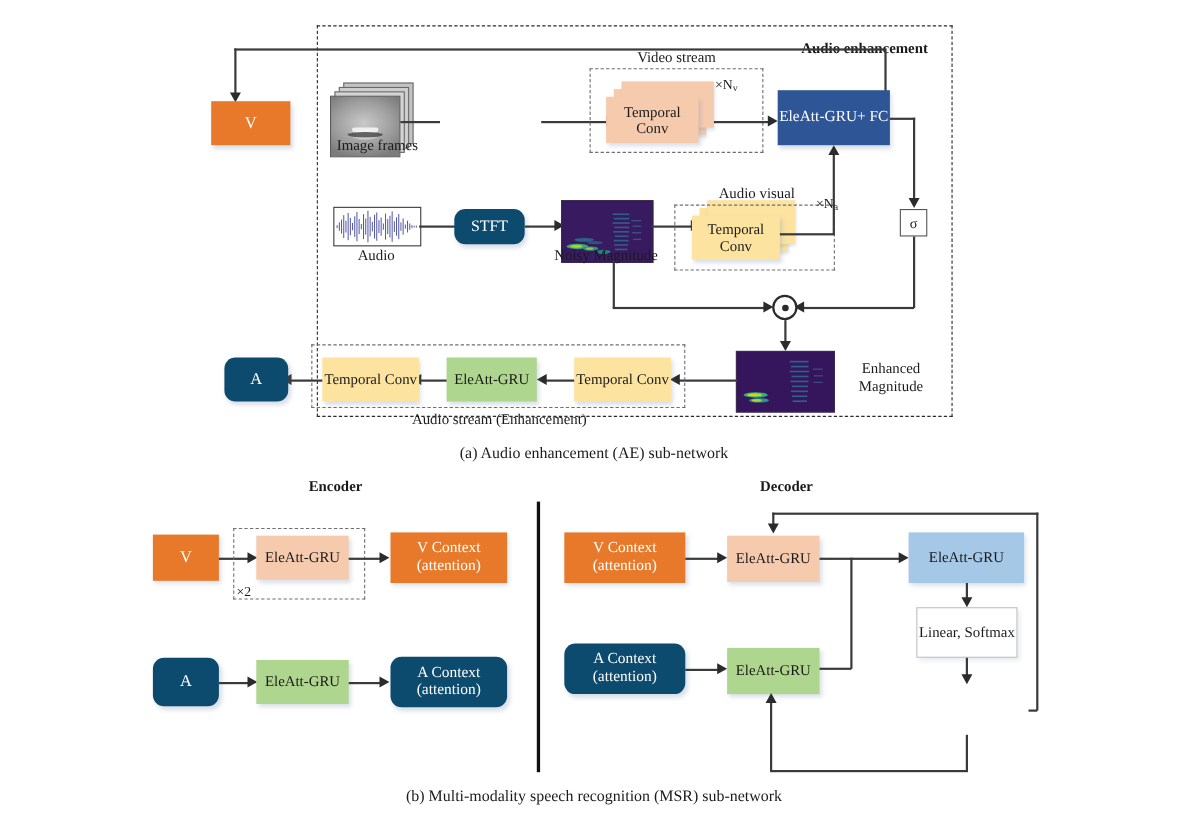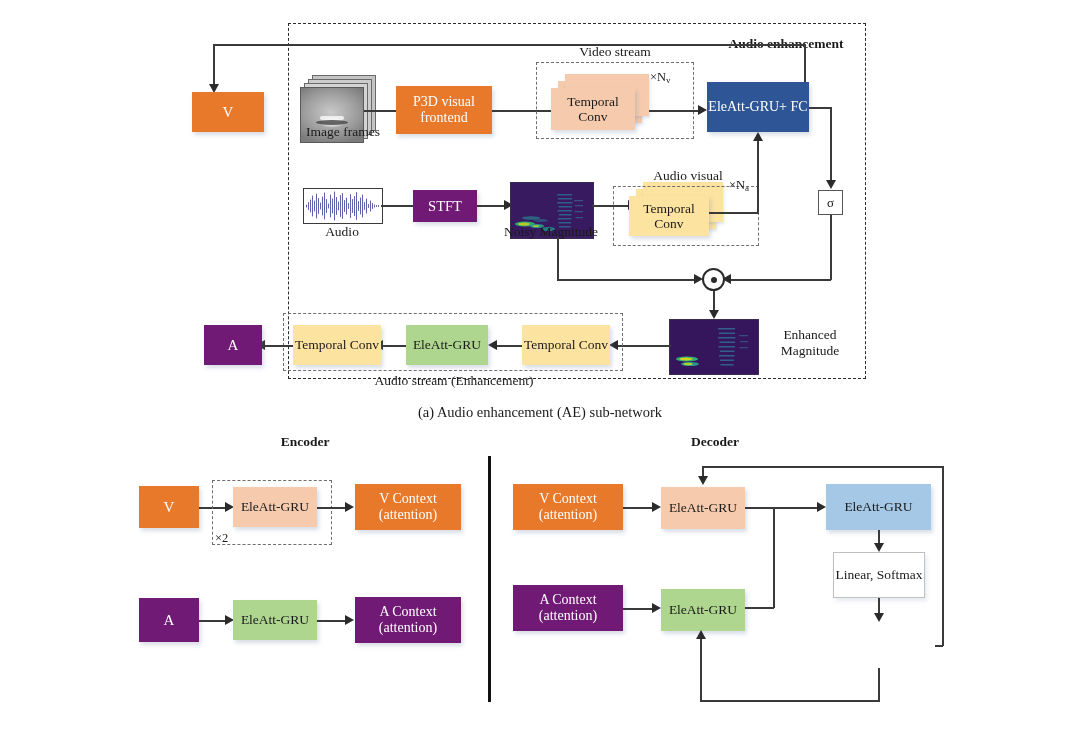--- a/index.html
+++ b/index.html
@@ -14,21 +14,21 @@
     display:flex;align-items:center;justify-content:center;
     text-align:center;line-height:1.12;
     font-family:"Liberation Serif",serif;
     box-shadow:2px 3px 4px rgba(120,140,170,0.28);
   }
   .node span{display:block;}
 
   
   .fill-orange     {background:#E8792B;color:#ffffff;}
   .fill-orange-lt  {background:#F6CBAD;color:#1a1a1a;}
-  .fill-green      {background:#701a75;color:#ffffff;}
+  .fill-green      {background:#0c4a6e;color:#ffffff;border-radius:10px;}
   .fill-green-lt   {background:#AFD68E;color:#1a1a1a;}
   .fill-yellow     {background:#FCE3A0;color:#1a1a1a;}
   .fill-blue-dk    {background:#2E5596;color:#ffffff;}
   .fill-blue-lt    {background:#A5C8E6;color:#1a1a1a;}
   .fill-white      {background:#ffffff;color:#1a1a1a;border:1px solid #bfbfbf;}
   .fill-grey-lt    {background:#F2F2F2;color:#1a1a1a;border:1px solid #d5d5d5;}
   .no-shadow{box-shadow:none;}
 
   
   .stack::before,.stack::after{
@@ -125,23 +125,20 @@
     <div class="sheet" style="left:4px;top:8px;width:62px;height:54px;background:#d4d4d4;"></div>
     <div class="mouth" style="left:0px;top:12px;width:62px;height:54px;">
       <div class="teeth"></div>
       <div class="lipline"></div>
     </div>
   </div>
   <div class="lbl" style="left:286px;top:124px;width:114px;font-size:13.5px;">Image frames</div>
 
   <div class="ln h" style="left:364px;top:110px;width:36px;"></div>
 
-  <div class="node fill-orange" style="left:396px;top:86px;width:96px;height:48px;font-size:14px;">
-    <span>P3D visual frontend</span>
-  </div>
 
   <div class="ln h" style="left:492px;top:110px;width:61px;"></div>
   <div class="ah r" style="left:551px;top:105px;"></div>
 
   <div class="dash" style="left:536px;top:62px;width:158px;height:77px;"></div>
   <div class="lbl" style="left:552px;top:44px;width:126px;font-size:13.5px;">Video stream</div>
   <div class="lbl" style="left:650px;top:70px;width:46px;font-size:12.5px;text-align:left;">
     <span>×N</span><span class="sub">v</span>
   </div>
 
@@ -259,21 +256,21 @@
 
   <div class="ln h" style="left:592px;top:205px;width:38px;"></div>
   <div class="ah r" style="left:628px;top:200px;"></div>
 
   <div class="ln v" style="left:557px;top:237px;height:43px;"></div>
   <div class="ln h" style="left:557px;top:279px;width:141px;"></div>
   <div class="ah r" style="left:694px;top:274px;"></div>
 
   <div class="dash" style="left:613px;top:186px;width:146px;height:60px;"></div>
   <div class="lbl" style="left:625px;top:168px;width:126px;font-size:13.5px;">Audio visual</div>
-  <div class="lbl" style="left:716px;top:178px;width:46px;font-size:12.5px;text-align:center;">
+  <div class="lbl" style="left:716px;top:178px;width:46px;font-size:12.5px;text-align:right;">
     <span>×N</span><span class="sub">a</span>
   </div>
 
   <div class="node stack fill-yellow" style="left:629px;top:196px;width:80px;height:40px;font-size:13.5px;">
     <span>Temporal Conv</span>
   </div>
 
   <div class="ln h" style="left:709px;top:212px;width:50px;"></div>
   <div class="ln v" style="left:757px;top:140px;height:73px;"></div>
   <div class="ah u" style="left:753px;top:132px;"></div>
@@ -435,14 +432,15 @@
   <div class="ln h" style="left:700px;top:700px;width:180px;"></div>
   <div class="ln v" style="left:700px;top:639px;height:62px;"></div>
   <div class="ah u" style="left:696px;top:630px;"></div>
 
   <div class="ln h" style="left:935px;top:645px;width:8px;"></div>
   <div class="ln v" style="left:942px;top:466px;height:180px;"></div>
   <div class="ln h" style="left:702px;top:466px;width:242px;"></div>
   <div class="ln v" style="left:702px;top:466px;height:13px;"></div>
   <div class="ah d" style="left:698px;top:476px;"></div>
 
+  <div class="lbl" style="left:320px;top:716px;width:440px;font-size:14.5px;">(b) Multi-modality speech recognition (MSR) sub-network</div>
 
 </div>
 
 </body></html>

